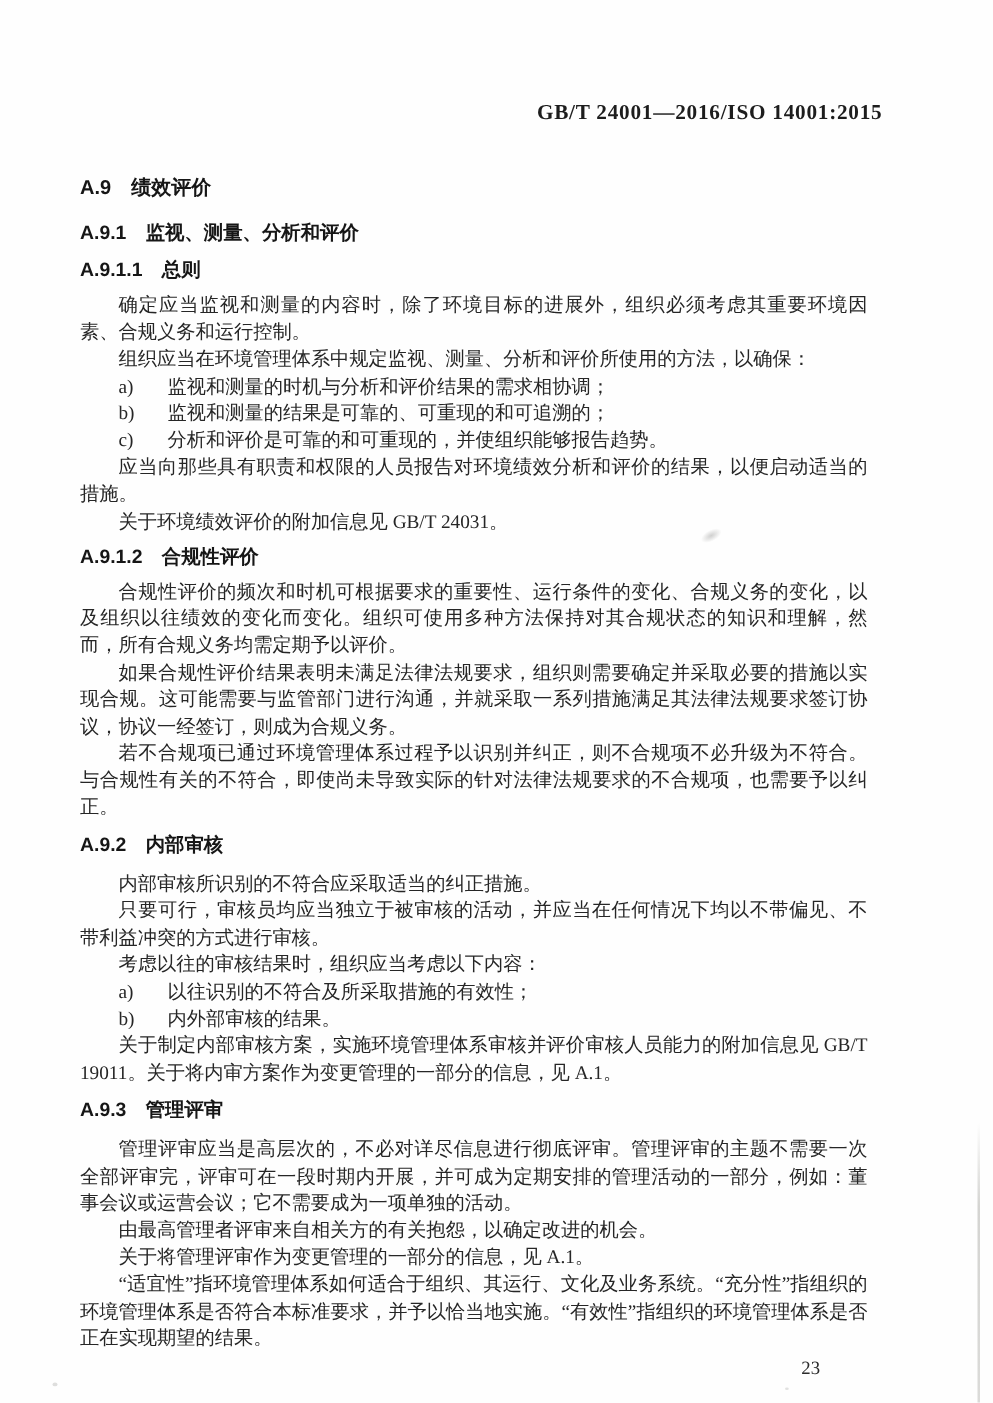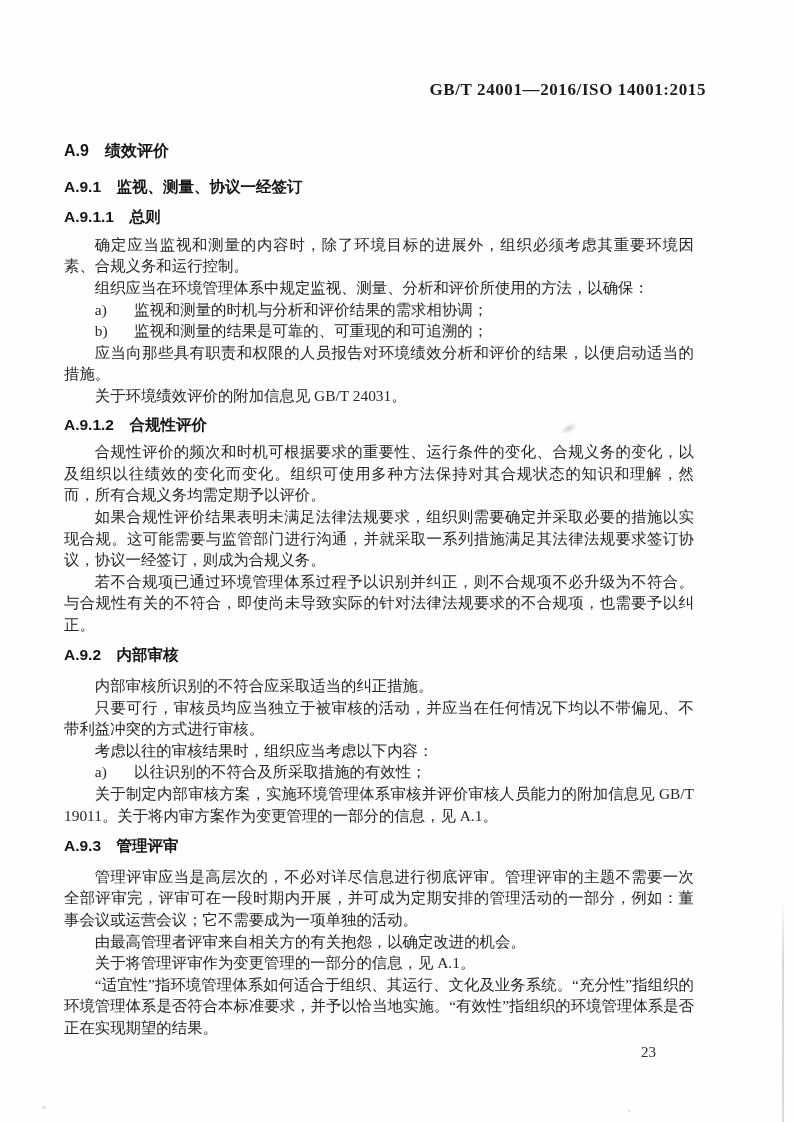--- a/index.html
+++ b/index.html
@@ -65,37 +65,39 @@
   .speck-1{left:42px;top:1106px;width:4px;height:3px;background:rgba(150,150,146,0.3);border-radius:50%;}
   .speck-2{left:628px;top:1110px;width:3px;height:2px;background:rgba(150,150,146,0.28);border-radius:50%;}
 </style>
 </head>
 <body>
 
 <div class="page-header">GB/T 24001—2016/ISO 14001:2015</div>
 
 <main class="content" id="doc-content">
     <div class="h2"><span class="heading-num">A.9</span><span>绩效评价</span></div>
-    <div class="h3"><span class="heading-num">A.9.1</span><span>监视、测量、协议一经签订</span></div>
+    <div class="h3"><span class="heading-num">A.9.1</span><span>监视、测量、分析和评价</span></div>
     <div class="h4"><span class="heading-num">A.9.1.1</span><span>总则</span></div>
     <p class="para">确定应当监视和测量的内容时，除了环境目标的进展外，组织必须考虑其重要环境因素、合规义务和运行控制。</p>
     <p class="para">组织应当在环境管理体系中规定监视、测量、分析和评价所使用的方法，以确保：</p>
     <p class="list"><span class="marker">a)</span><span>监视和测量的时机与分析和评价结果的需求相协调；</span></p>
     <p class="list"><span class="marker">b)</span><span>监视和测量的结果是可靠的、可重现的和可追溯的；</span></p>
+    <p class="list"><span class="marker">c)</span><span>分析和评价是可靠的和可重现的，并使组织能够报告趋势。</span></p>
     <p class="para">应当向那些具有职责和权限的人员报告对环境绩效分析和评价的结果，以便启动适当的措施。</p>
     <p class="para">关于环境绩效评价的附加信息见 GB/T 24031。</p>
     <div class="h4"><span class="heading-num">A.9.1.2</span><span>合规性评价</span></div>
     <p class="para">合规性评价的频次和时机可根据要求的重要性、运行条件的变化、合规义务的变化，以及组织以往绩效的变化而变化。组织可使用多种方法保持对其合规状态的知识和理解，然而，所有合规义务均需定期予以评价。</p>
     <p class="para">如果合规性评价结果表明未满足法律法规要求，组织则需要确定并采取必要的措施以实现合规。这可能需要与监管部门进行沟通，并就采取一系列措施满足其法律法规要求签订协议，协议一经签订，则成为合规义务。</p>
     <p class="para">若不合规项已通过环境管理体系过程予以识别并纠正，则不合规项不必升级为不符合。与合规性有关的不符合，即使尚未导致实际的针对法律法规要求的不合规项，也需要予以纠正。</p>
     <div class="h3"><span class="heading-num">A.9.2</span><span>内部审核</span></div>
     <p class="para">内部审核所识别的不符合应采取适当的纠正措施。</p>
     <p class="para">只要可行，审核员均应当独立于被审核的活动，并应当在任何情况下均以不带偏见、不带利益冲突的方式进行审核。</p>
     <p class="para">考虑以往的审核结果时，组织应当考虑以下内容：</p>
     <p class="list"><span class="marker">a)</span><span>以往识别的不符合及所采取措施的有效性；</span></p>
+    <p class="list"><span class="marker">b)</span><span>内外部审核的结果。</span></p>
     <p class="para">关于制定内部审核方案，实施环境管理体系审核并评价审核人员能力的附加信息见 GB/T 19011。关于将内审方案作为变更管理的一部分的信息，见 A.1。</p>
     <div class="h3"><span class="heading-num">A.9.3</span><span>管理评审</span></div>
     <p class="para">管理评审应当是高层次的，不必对详尽信息进行彻底评审。管理评审的主题不需要一次全部评审完，评审可在一段时期内开展，并可成为定期安排的管理活动的一部分，例如：董事会议或运营会议；它不需要成为一项单独的活动。</p>
     <p class="para">由最高管理者评审来自相关方的有关抱怨，以确定改进的机会。</p>
     <p class="para">关于将管理评审作为变更管理的一部分的信息，见 A.1。</p>
     <p class="para">“适宜性”指环境管理体系如何适合于组织、其运行、文化及业务系统。“充分性”指组织的环境管理体系是否符合本标准要求，并予以恰当地实施。“有效性”指组织的环境管理体系是否正在实现期望的结果。</p>
     <div class="page-number">23</div>
   </main>
 
 <div class="artifact smudge"></div>

